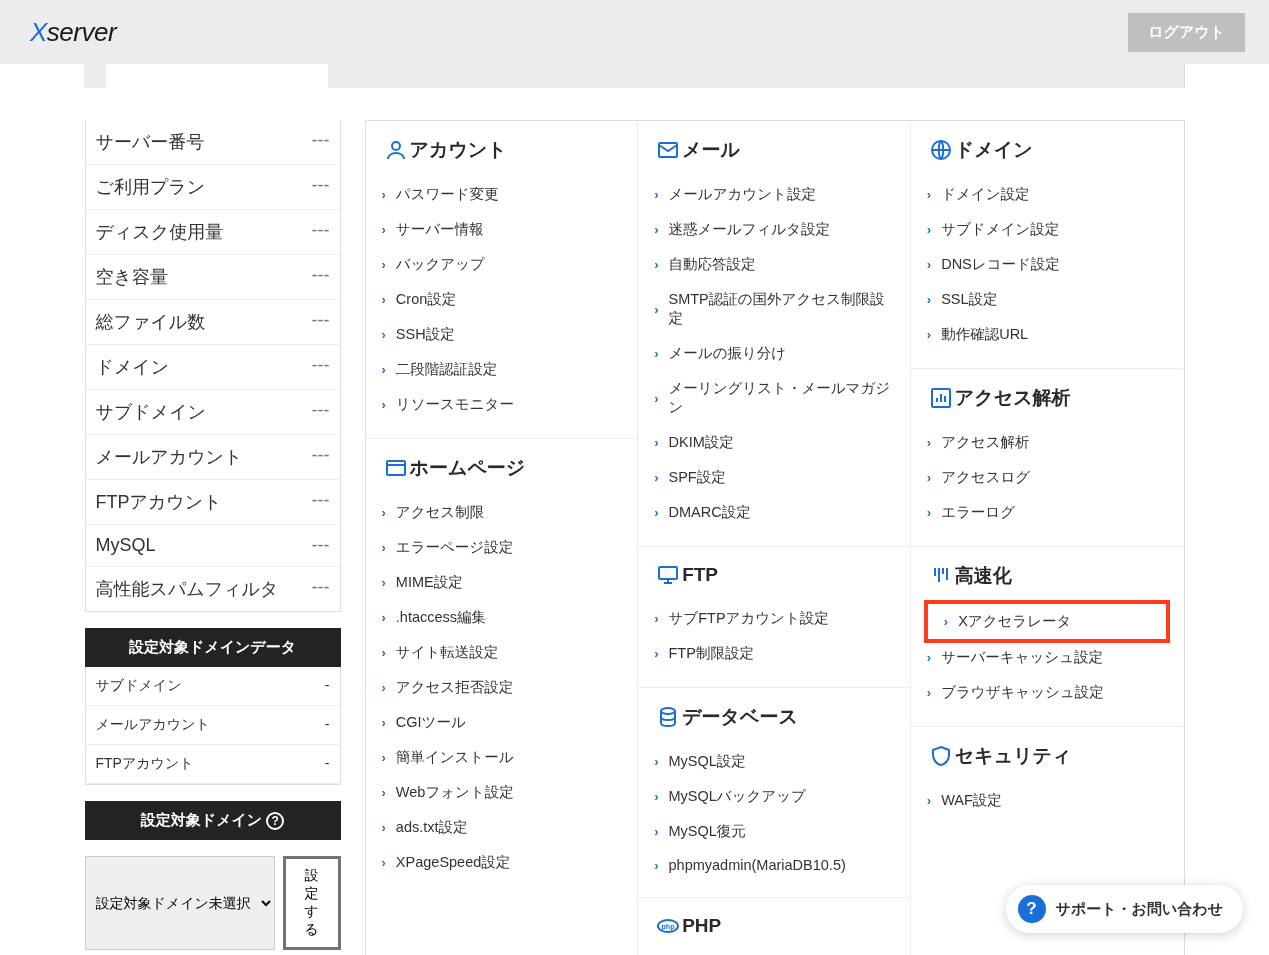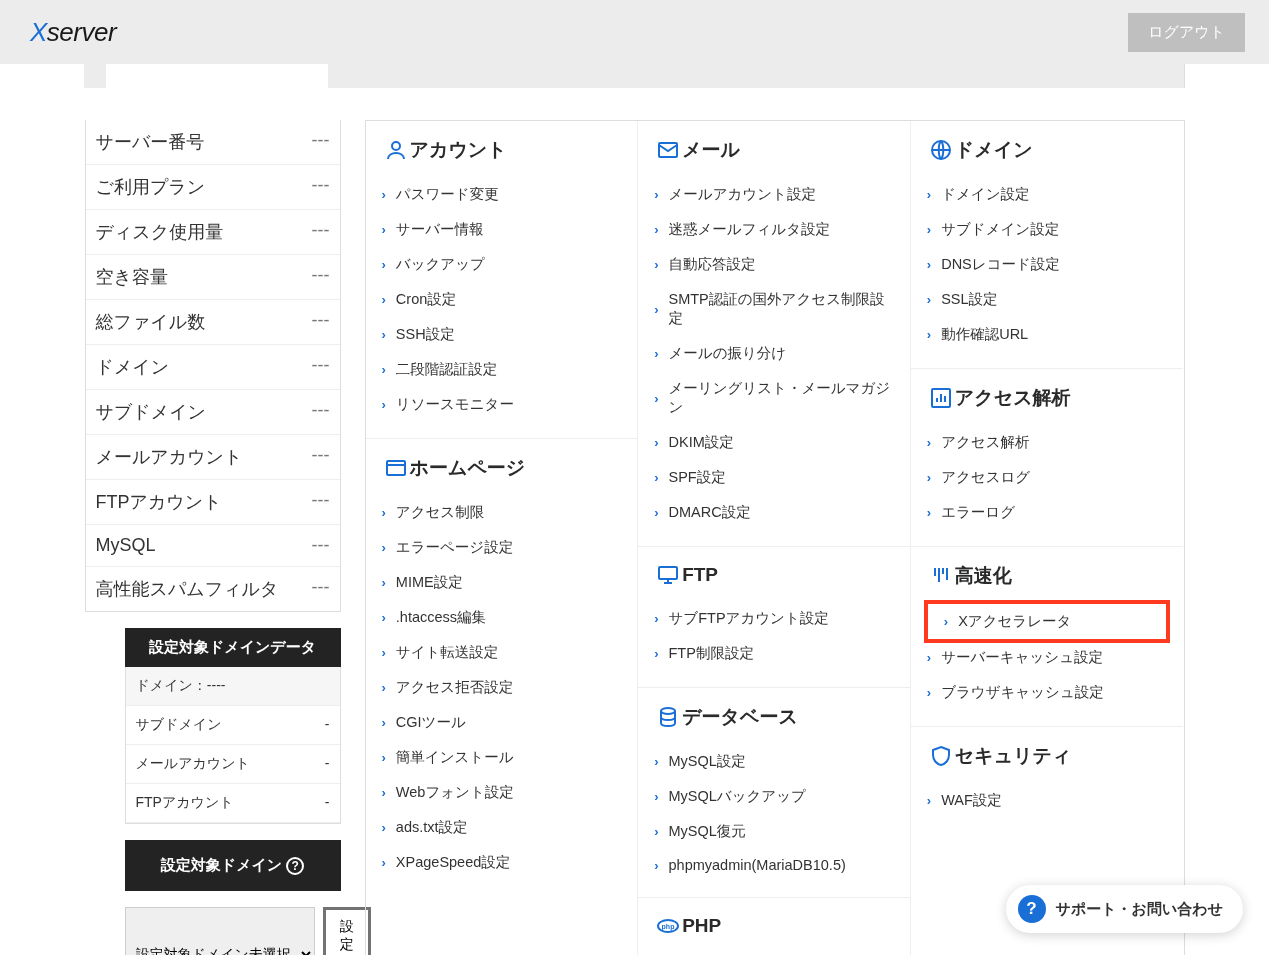--- a/index.html
+++ b/index.html
@@ -1,36 +1,36 @@
 <!DOCTYPE html>
 <html><head>
 <meta charset="utf-8">
 <style>
 * { margin:0; padding:0; box-sizing:border-box; }
 body { font-family:"Hiragino Kaku Gothic ProN","メイリオ",sans-serif; color:#333; background:#fff; font-size:14px; }
 .header { background:#ececec; height:64px; display:flex; align-items:center; justify-content:space-between; padding:0 24px 0 30px; }
 .logo { font-weight:normal; font-size:26px; font-style:italic; color:#1a1a1a; letter-spacing:-0.5px; }
 .logo .x { color:#1a6fd6; }
-.logout-btn { background:#bfbfbf; color:#fff; border:none; padding:10px 20px; font-size:15px; font-weight:normal; cursor:pointer; }
+.logout-btn { background:#bfbfbf; color:#fff; border:none; padding:10px 20px; font-size:15px; font-weight:bold; cursor:pointer; }
 .subheader-bg { background:#ececec; height:24px; margin:0 84px; border-right:1px solid #ddd;}
 .subheader-bg .whitebox { width:222px; height:100%; background:#fff; margin-left:22px;}
 .container { width:1100px; margin:0 auto; padding-top:32px; display:flex; gap:24px; }
 .sidebar { width:256px; flex-shrink:0; }
 .sb-section-h { background:#232323; color:#fff; text-align:center; padding:10px 0; font-size:15px; font-weight:bold; }
 .sb-table { border:1px solid #ddd; border-top:none; }
 .sb-row { display:flex; justify-content:space-between; padding:10px 10px; border-bottom:1px solid #eee; font-size:18px; }
 .sb-row:last-child { border-bottom:none; }
 .sb-row .v { color:#777; }
-.sb-block + .sb-block { margin-top:16px;margin-left:40px; }
+.sb-block + .sb-block { margin-top:16px; }
 .sb-dom-row { padding:10px 10px; border-bottom:1px solid #eee; background:#f6f6f6; font-size:14px; display:flex; justify-content:space-between;}
 .sb-dom-row.norm { background:#fff; }
 .sb-dom-ctrl { margin-top:16px; display:flex; gap:8px; }
 .sb-dom-ctrl select { flex:1; padding:8px 6px; border:1px solid #ccc; font-size:14px; }
 .sb-dom-ctrl button { padding:8px 14px; border:3px solid #737373; background:#fff; font-size:14px; cursor:pointer; }
-.sb-sect-title { background:#232323; color:#fff; text-align:center; padding:16px 0; font-size:15px; font-weight:bold; }
+.sb-sect-title { background:#232323; color:#fff; text-align:center; padding:10px 0; font-size:15px; font-weight:bold; }
 .help-circ { display:inline-flex; width:18px; height:18px; border:2px solid #fff; border-radius:50%; align-items:center; justify-content:center; font-size:12px; margin-left:4px; }
 .main { flex:1; border:1px solid #ddd; display:grid; grid-template-columns:1fr 1fr 1fr; }
 .mcol { border-right:1px solid #eee; }
 .mcol:last-child { border-right:none; }
 .group { border-bottom:1px solid #eee; }
 .group:last-child { border-bottom:none; }
 .group-h { display:flex; align-items:center; gap:2px; padding:16px 16px 14px 18px; font-size:19px; font-weight:bold; color:#2a2a2a; }
 .group-h .icon { width:24px; height:24px; color:#1a6fd6; flex-shrink:0; }
 .group-list { padding:0 16px 16px 16px; }
 .glink { display:flex; align-items:center; padding:8px 0; font-size:14.5px; color:#333; cursor:pointer; }
@@ -99,24 +99,20 @@
           <div class="sb-row">
             <span>高性能スパムフィルタ</span>
             <span class="v">---</span>
           </div>
         </div>
     </div>
 
     <div class="sb-block">
       <div class="sb-section-h">設定対象ドメインデータ</div>
       <div class="sb-table" id="sb-domdata">
-          <div class="sb-dom-row">
-            <span>ドメイン：----</span>
-            <span class="v"></span>
-          </div>
           <div class="sb-dom-row norm">
             <span>サブドメイン</span>
             <span class="v">-</span>
           </div>
           <div class="sb-dom-row norm">
             <span>メールアカウント</span>
             <span class="v">-</span>
           </div>
           <div class="sb-dom-row norm">
             <span>FTPアカウント</span>

